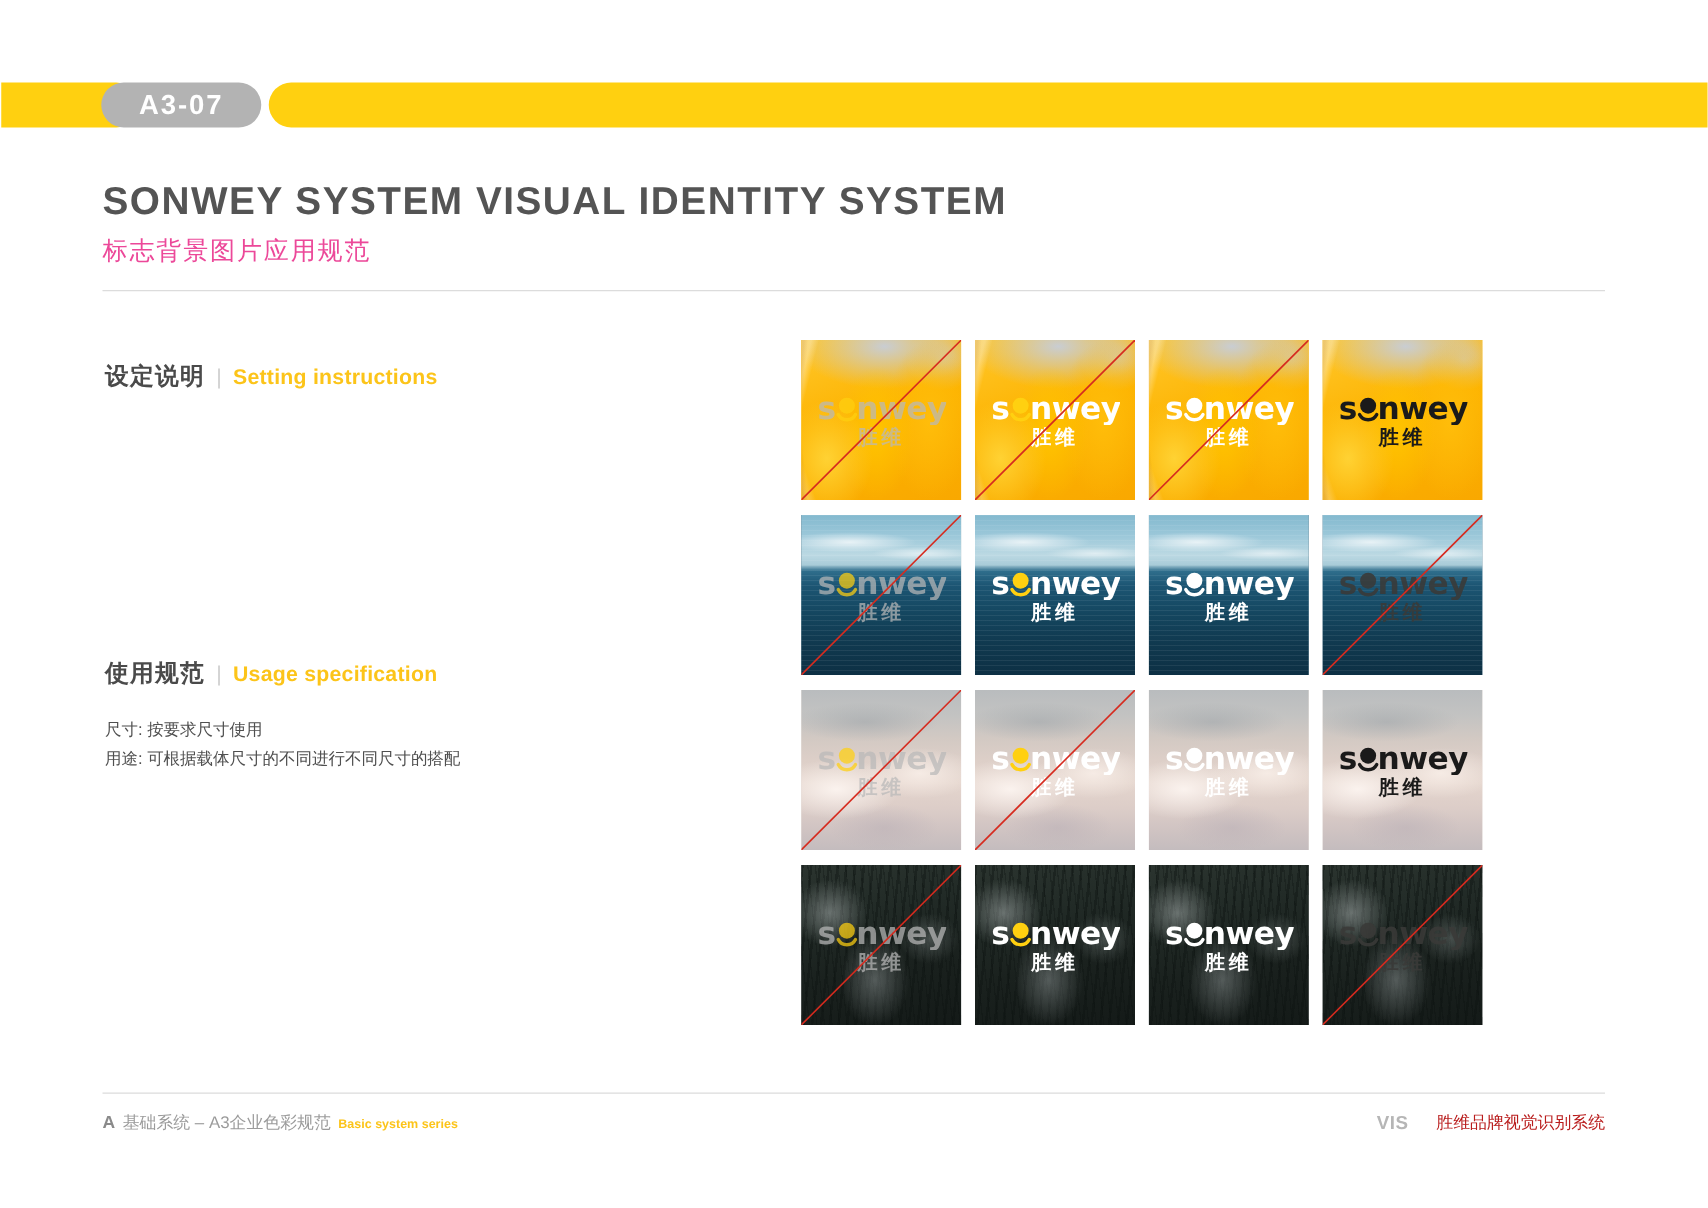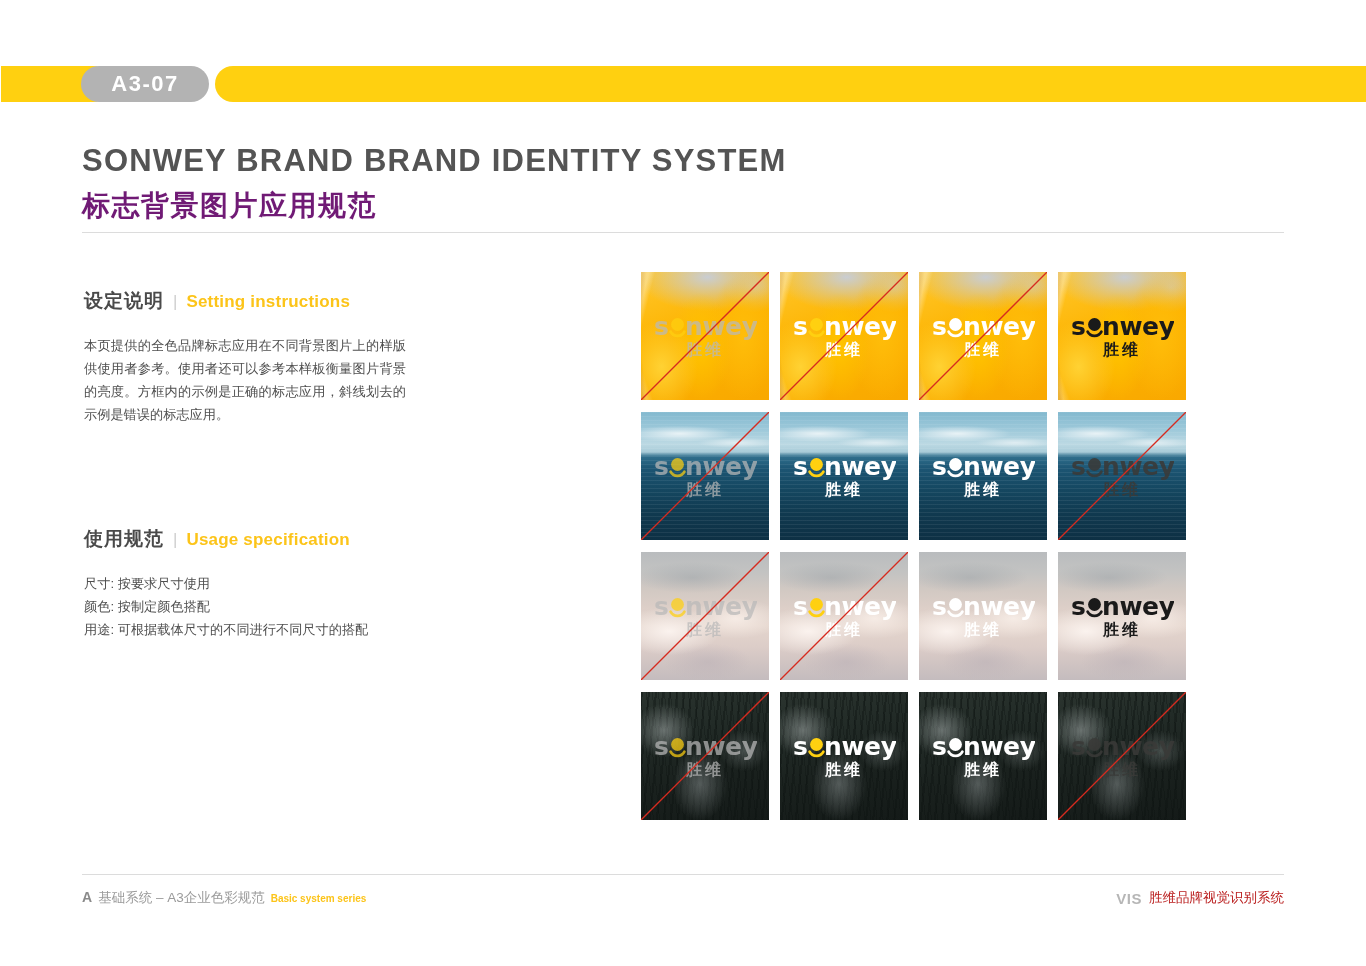--- a/index.html
+++ b/index.html
@@ -32,21 +32,21 @@
   }
 
   
   .title-en {
     position: absolute; left: 82px; top: 143px;
     font-size: 31px; font-weight: 700; color: #545454;
     letter-spacing: 1.2px; white-space: nowrap;
   }
   .title-cn {
     position: absolute; left: 82px; top: 187px;
-    font-size: 28px; font-weight: 700; color: #701a75;
+    font-size: 20px; font-weight: 400; color: #ec4899;
     letter-spacing: 1.5px; white-space: nowrap;
   }
   .header-rule {
     position: absolute; left: 82px; top: 232px; width: 1202px; height: 1px;
     background: #dcdcdc;
   }
 
   
   .sec { position: absolute; left: 84px; }
   .sec-head {
@@ -199,57 +199,55 @@
   }
   .footer-left {
     position: absolute; left: 82px; top: 889px;
     display: flex; align-items: baseline; gap: 6px; white-space: nowrap;
   }
   .footer-left .fa { font-size: 14px; font-weight: 700; color: #8a8a8a; }
   .footer-left .fcn { font-size: 13.5px; color: #9b9b9b; }
   .footer-left .fen { font-size: 10px; font-weight: 700; color: #fcc419; }
   .footer-right {
     position: absolute; right: 82px; top: 889px;
-    display: flex; align-items: flex-end; gap: 7px; white-space: nowrap;
+    display: flex; align-items: flex-end; gap: 22px; white-space: nowrap;
   }
   .footer-right .vis { font-size: 15px; font-weight: 700; color: #b6b6b6; letter-spacing: .5px; }
   .footer-right .vcn { font-size: 13.5px; color: #b91c1c; }
 </style>
 </head>
 <body>
 
 <div class="page">
 
   <div class="topbar-wrap">
     <div class="bar-left"></div>
     <div class="bar-right"></div>
     <div class="page-badge">A3-07</div>
   </div>
 
-  <div class="title-en">SONWEY BRAND BRAND IDENTITY SYSTEM</div>
+  <div class="title-en">SONWEY SYSTEM VISUAL IDENTITY SYSTEM</div>
   <div class="title-cn">标志背景图片应用规范</div>
   <div class="header-rule"></div>
 
   <div class="sec" id="sec-setting">
     <div class="sec-head">
       <span class="cn">设定说明</span>
       <span class="sep">|</span>
       <span class="en">Setting instructions</span>
     </div>
-    <p class="para">本页提供的全色品牌标志应用在不同背景图片上的样版供使用者参考。使用者还可以参考本样板衡量图片背景的亮度。方框内的示例是正确的标志应用，斜线划去的示例是错误的标志应用。</p>
   </div>
 
   <div class="sec" id="sec-usage">
     <div class="sec-head">
       <span class="cn">使用规范</span>
       <span class="sep">|</span>
       <span class="en">Usage specification</span>
     </div>
     <div class="spec-line">尺寸: 按要求尺寸使用</div>
-    <div class="spec-line">颜色: 按制定颜色搭配</div>
     <div class="spec-line">用途: 可根据载体尺寸的不同进行不同尺寸的搭配</div>
   </div>
 
   <div class="grid" id="tile-grid">
       <div class="tile">
         <div class="bg bg-flower"></div>
         <div class="logo lg-gray-y op70">
           <svg width="103" height="26" viewBox="0 0 103 26">
             <g>
               <text x="0" y="21" class="wm" font-size="25" font-weight="700" letter-spacing="-0.4" font-family="&quot;DejaVu Sans&quot;,&quot;Liberation Sans&quot;,sans-serif">s</text>

